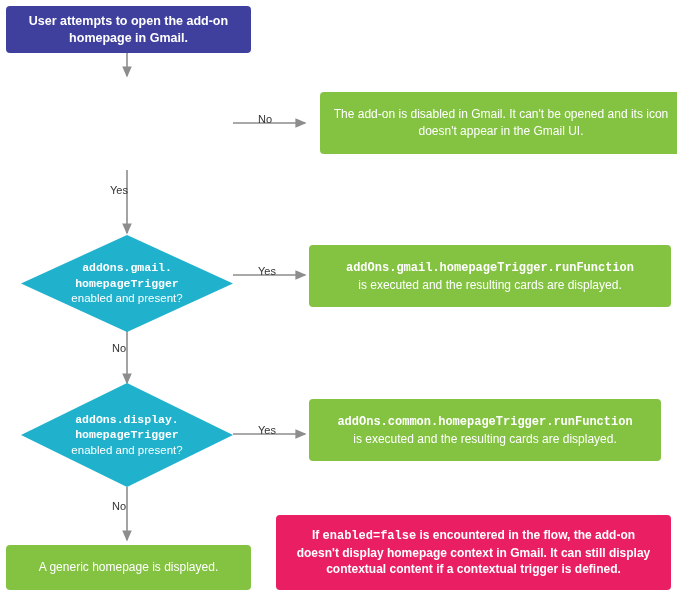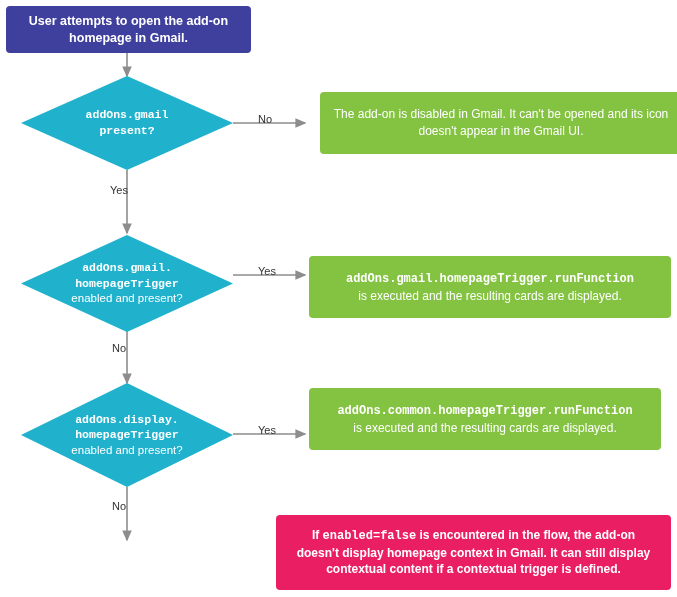--- a/index.html
+++ b/index.html
@@ -134,73 +134,68 @@
 
     <line x1="233" y1="434" x2="305" y2="434" stroke="#8d8d8d" stroke-width="1.6" marker-end="url(#arrow)"></line>
 
     <line x1="127" y1="487" x2="127" y2="540" stroke="#8d8d8d" stroke-width="1.6" marker-end="url(#arrow)"></line>
   </svg>
 
   <div class="node start-box" style="left:6px; top:6px; width:245px; height:47px;">
     <span>User attempts to open the add-on homepage in Gmail.</span>
   </div>
 
-  <div class="node" style="left:21px; top:76px; width:212px; height:94px;">
-    <div class="diamond">
-      <div class="diamond-text">
-        <span class="mono">addOns.gmail</span><br>
-        <span class="mono">present?</span>
-      </div>
-    </div>
-  </div>
   <div class="edge-label" style="left:258px; top:113px;">No</div>
   <div class="edge-label" style="left:110px; top:184px;">Yes</div>
 
   <div class="node result-box" style="left:320px; top:92px; width:362px; height:62px;">
     <span>The add-on is disabled in Gmail. It can't be opened and its icon doesn't appear in the Gmail UI.</span>
   </div>
 
   <div class="node" style="left:21px; top:235px; width:212px; height:97px;">
     <div class="diamond">
       <div class="diamond-text">
         <span class="mono">addOns.gmail.</span><br>
         <span class="mono">homepageTrigger</span><br>
         <span>enabled and present?</span>
       </div>
     </div>
   </div>
   <div class="edge-label" style="left:258px; top:265px;">Yes</div>
   <div class="edge-label" style="left:112px; top:342px;">No</div>
 
-  <div class="node result-box" style="left:309px; top:256px; width:362px; height:62px;">
+  <div class="node result-box" style="left:309px; top:245px; width:362px; height:62px;">
     <div>
       <span class="mono" style="font-size:12px;">addOns.gmail.homepageTrigger.runFunction</span><br>
       <span>is executed and the resulting cards are displayed.</span>
     </div>
   </div>
 
   <div class="node" style="left:21px; top:383px; width:212px; height:104px;">
     <div class="diamond">
       <div class="diamond-text">
         <span class="mono">addOns.display.</span><br>
         <span class="mono">homepageTrigger</span><br>
         <span>enabled and present?</span>
       </div>
     </div>
   </div>
   <div class="edge-label" style="left:258px; top:424px;">Yes</div>
   <div class="edge-label" style="left:112px; top:500px;">No</div>
 
-  <div class="node result-box" style="left:309px; top:388px; width:352px; height:62px;">
+  <div class="node result-box" style="left:309px; top:399px; width:352px; height:62px;">
     <div>
       <span class="mono" style="font-size:12px;">addOns.common.homepageTrigger.runFunction</span><br>
       <span>is executed and the resulting cards are displayed.</span>
     </div>
   </div>
 
+  <div class="node result-box" style="left:6px; top:545px; width:245px; height:45px;">
+    <span>A generic homepage is displayed.</span>
+  </div>
 
   <div class="node note-box" style="left:276px; top:515px; width:395px; height:75px;text-align:center;">
     <div>
       <span>If </span><span class="mono" style="font-size:12px;">enabled=false</span><span> is encountered in the flow, the add-on doesn't display homepage context in Gmail. It can still display contextual content if a contextual trigger is defined.</span>
     </div>
   </div>
 
 </div>
 
 </body></html>

